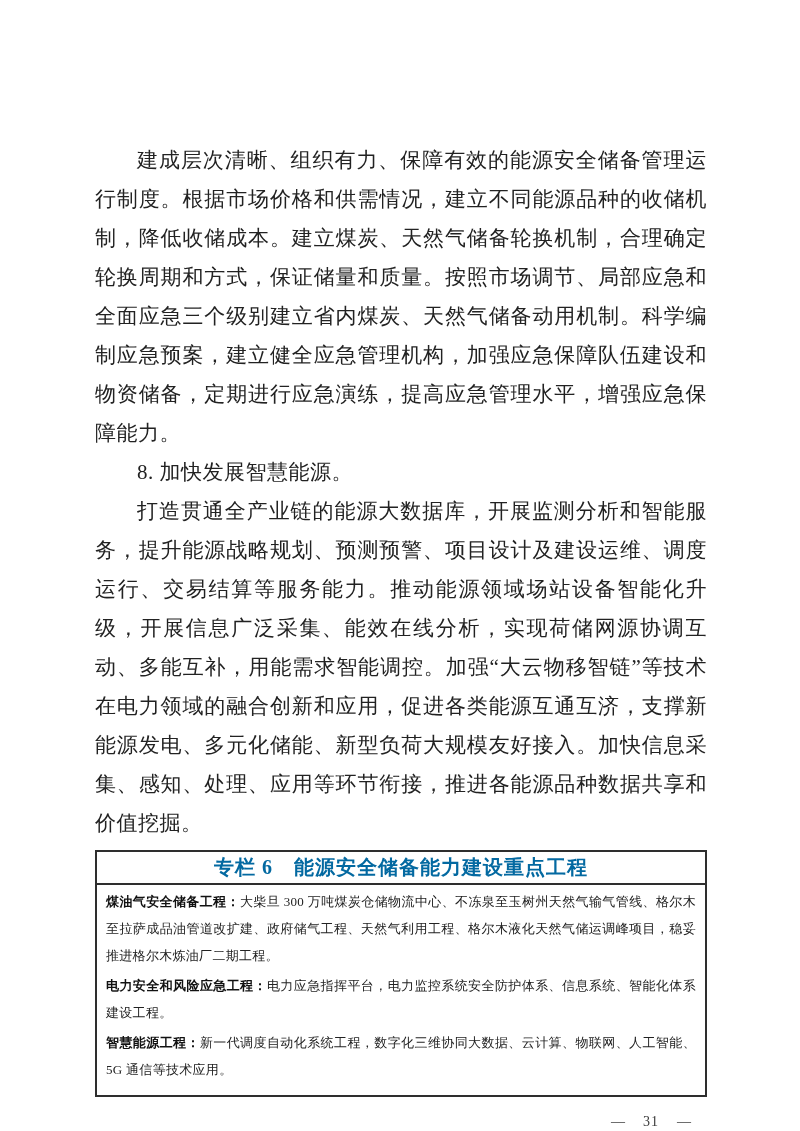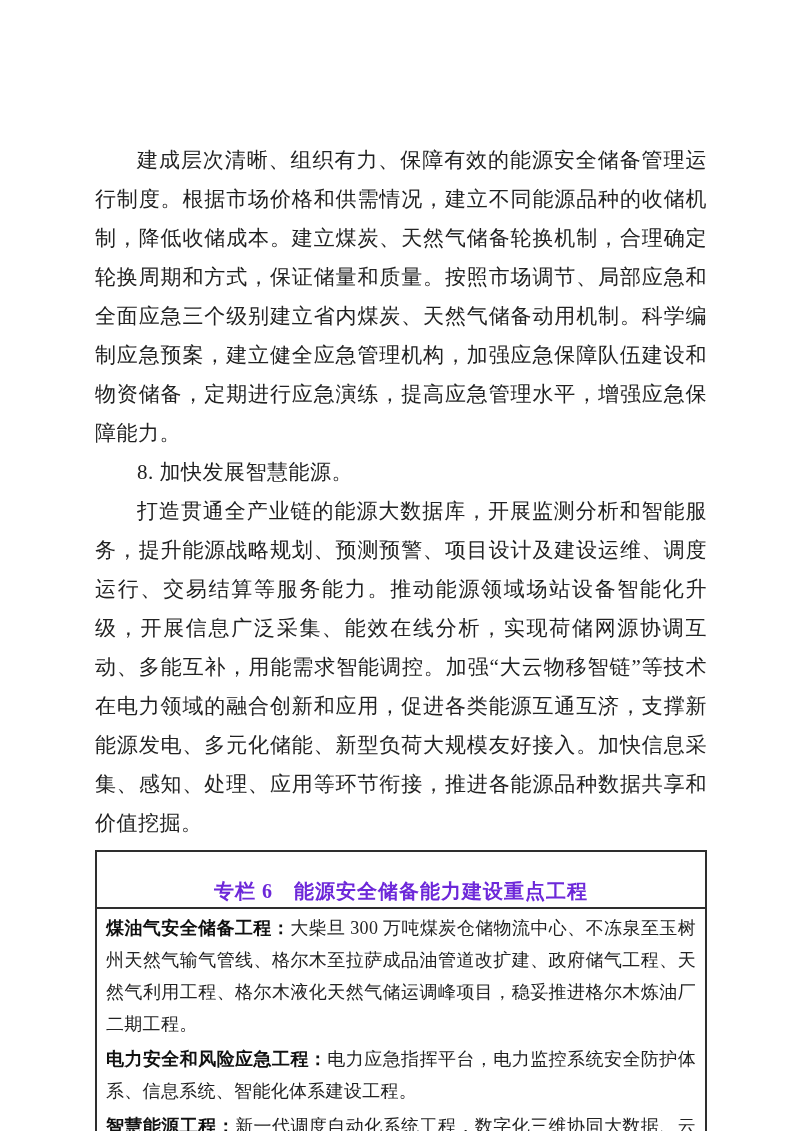--- a/index.html
+++ b/index.html
@@ -33,36 +33,35 @@
     text-indent: 2em;
     word-break: break-all;
   }
   .panel {
     margin-top: 7px;
     border: 2px solid #2e2e2e;
     background: #ffffff;
   }
   .panel-title {
     font-weight: bold;
-    color: #6d28d9;
+    color: #0369a1;
     text-align: center;
     font-size: 20px;
     line-height: 26px;
     padding: 2px 0 3px;
     border-bottom: 2px solid #2e2e2e;
     letter-spacing: 1px;
-    margin-top: 24px;
   }
   .panel-body {
     padding: 3px 9px 4px;
   }
   .panel-item {
     margin: 0 0 3px;
-    font-size: 18px;
-    line-height: 32px;
+    font-size: 13px;
+    line-height: 27px;
     letter-spacing: 0.3px;
     text-align: justify;
     text-justify: inter-character;
     word-break: break-all;
   }
   .panel-item:last-child { margin-bottom: 8px; }
   .panel-label {
     font-weight: bold;
     color: #111111;
   }

